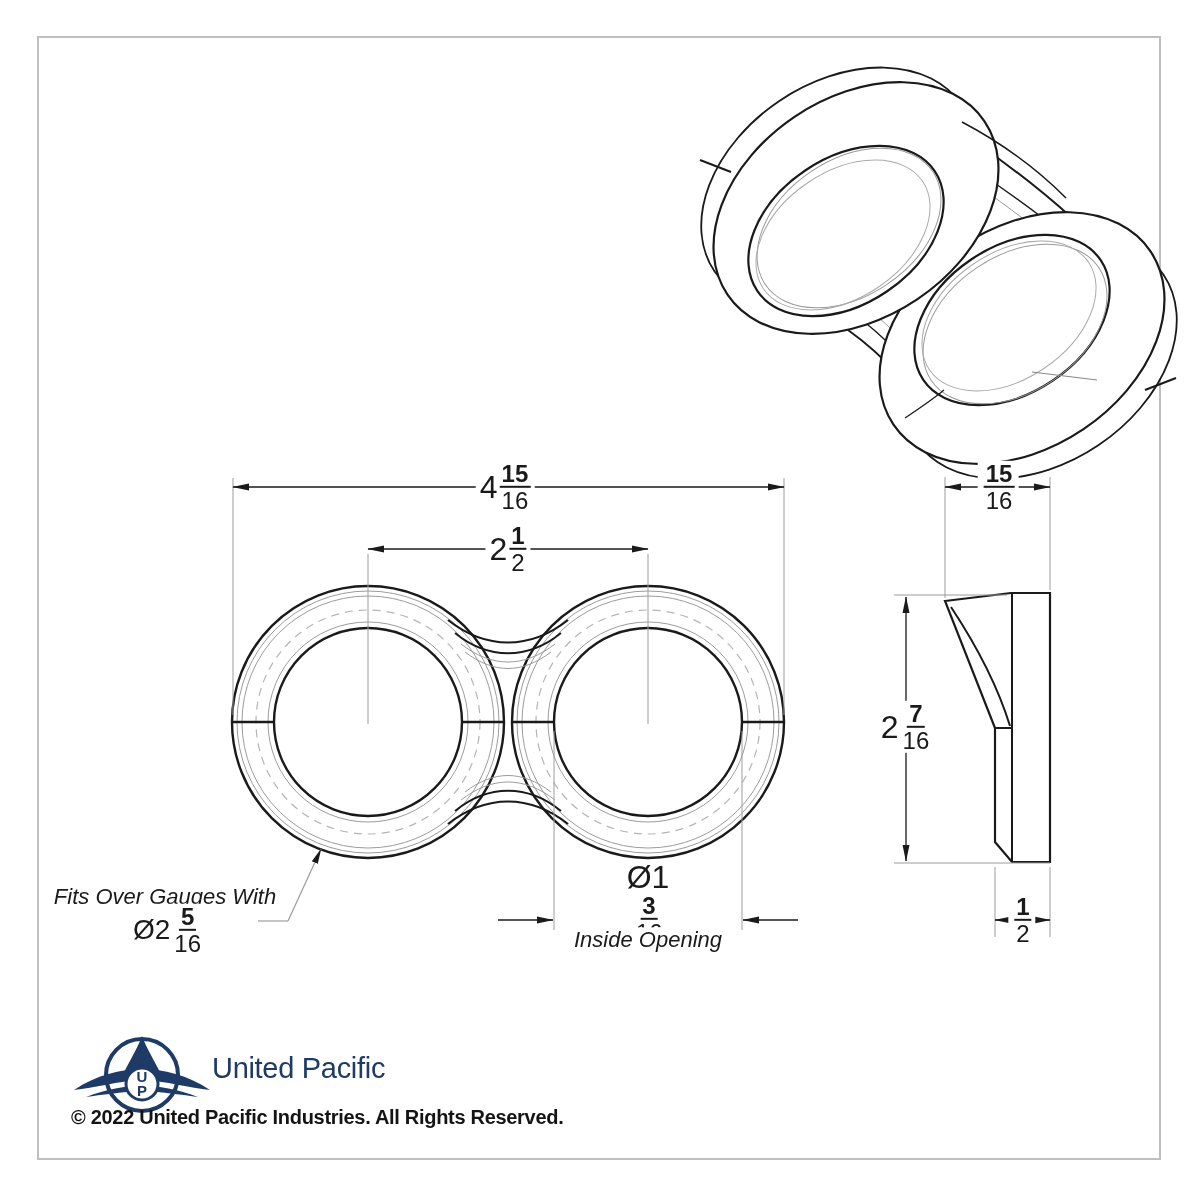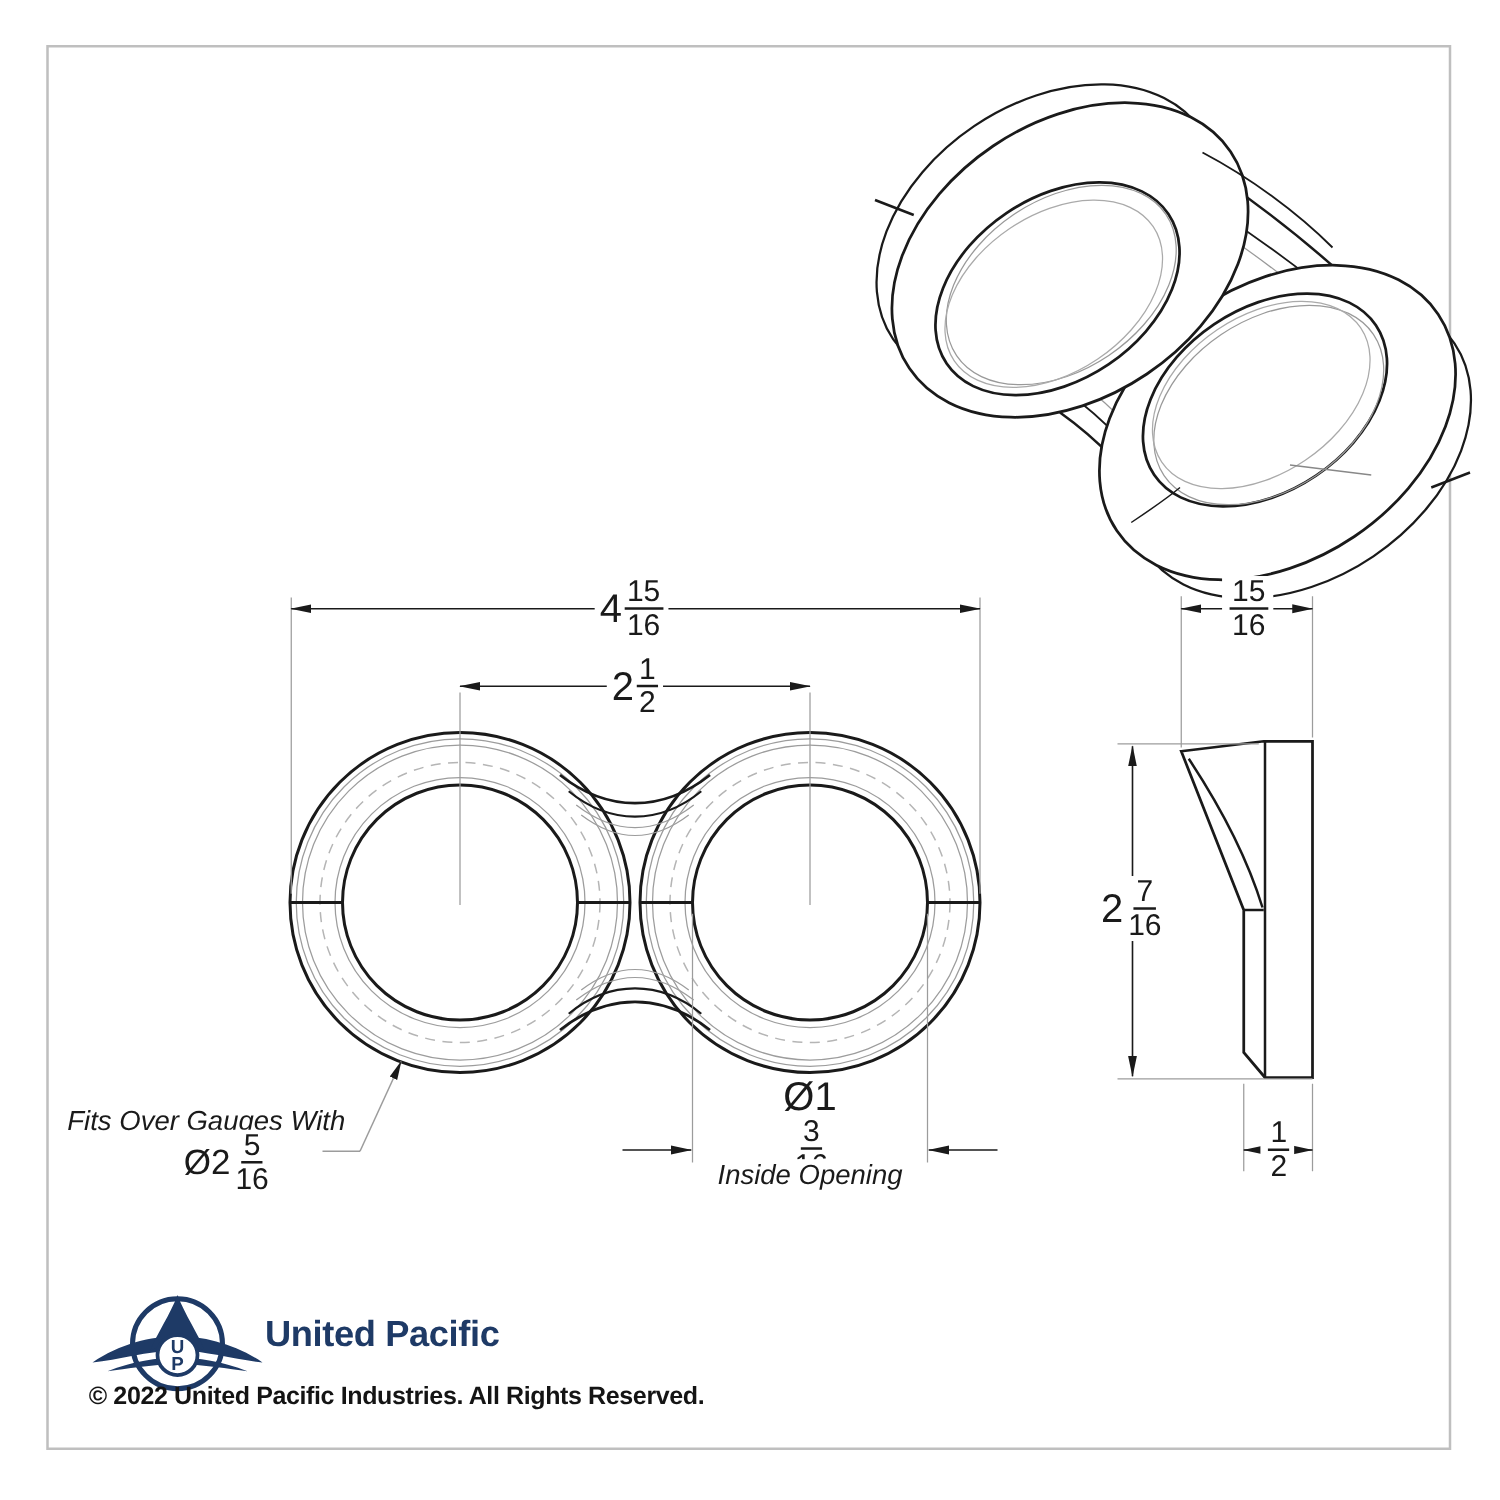--- a/index.html
+++ b/index.html
@@ -14,29 +14,29 @@
   svg.draw { position:absolute; left:0; top:0; }
 
   
   .dim {
     position:absolute; display:flex; align-items:center;
     background:#ffffff; padding:0 4px; transform:translate(-50%,-50%);
     white-space:nowrap; z-index:5;
   }
   .whole { font-size:32px; line-height:1; }
   .frac  { display:inline-flex; flex-direction:column; align-items:center; margin-left:2px; }
-  .num   { font-size:24px; line-height:1.05; border-bottom:2px solid #1a1a1a; padding:0 2px; }
+  .num   { font-size:24px; line-height:1.05; border-bottom:2px solid #1a1a1a; padding:0 2px;font-weight:bold; }
   .den   { font-size:24px; line-height:1.05; padding:0 2px; }
 
   .caption {
     position:absolute; transform:translate(-50%,-50%); background:#fff;
     font-size:22px; line-height:1.15; white-space:nowrap; z-index:5;font-style:italic;
   }
   .brand-text {
-    position:absolute; left:212px; top:1052px; font-size:29px; font-weight:bold;
+    position:absolute; left:212px; top:1052px; font-size:29px; font-weight:normal;
     letter-spacing:-0.3px; color:#1e3a66; z-index:5;
   }
   .copyright {
     position:absolute; left:71px; top:1106px; font-size:20px; letter-spacing:-0.3px;
     color:#141414; z-index:5;font-weight:bold;
   }
   .logo { position:absolute; left:66px; top:1028px; z-index:5; }
 </style>
 </head>
 <body>
@@ -188,21 +188,21 @@
 <div class="dim" style="left:648px; top:903px;flex-direction:column;">
   <span class="whole">Ø1</span>
   <span class="frac">
     <span class="num">3</span>
     <span class="den">16</span>
   </span>
 </div>
 <div class="caption" style="left:648px; top:940px;">Inside Opening</div>
 
 <div class="caption" style="left:165px; top:897px;">Fits Over Gauges With</div>
-<div class="dim" style="left:168px; top:930px;margin-left:14px;">
+<div class="dim" style="left:168px; top:930px;">
   <span class="whole" style="font-size:28px;">Ø2</span>
   <span class="frac">
     <span class="num">5</span>
     <span class="den">16</span>
   </span>
 </div>
 
 <svg class="logo" width="150" height="95" viewBox="0 0 150 95">
   <g fill="none" stroke="#1e3a66">
     <circle cx="76" cy="47" r="36" stroke-width="4"></circle>

